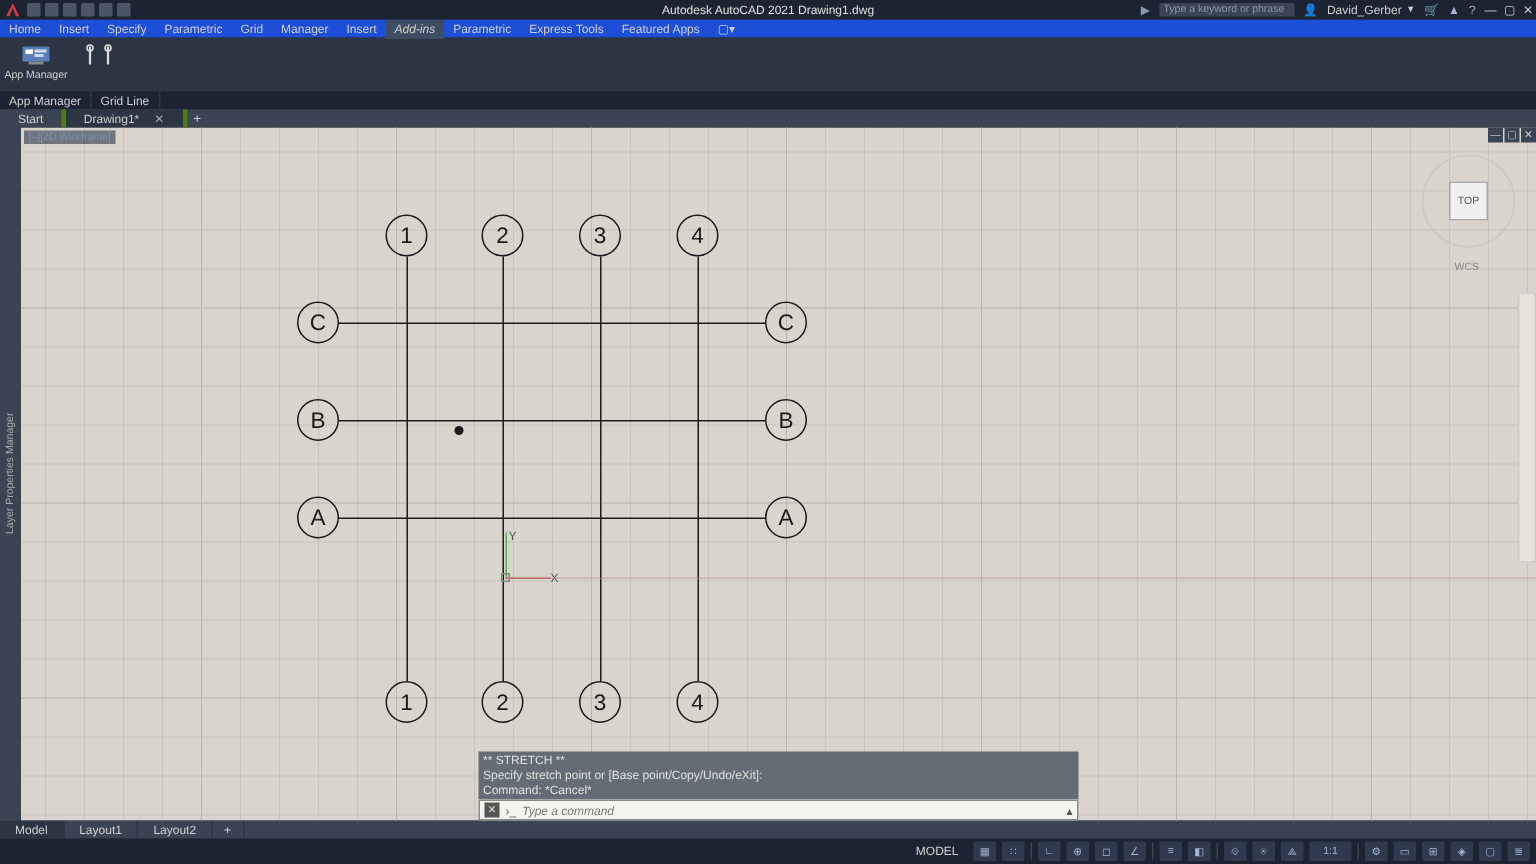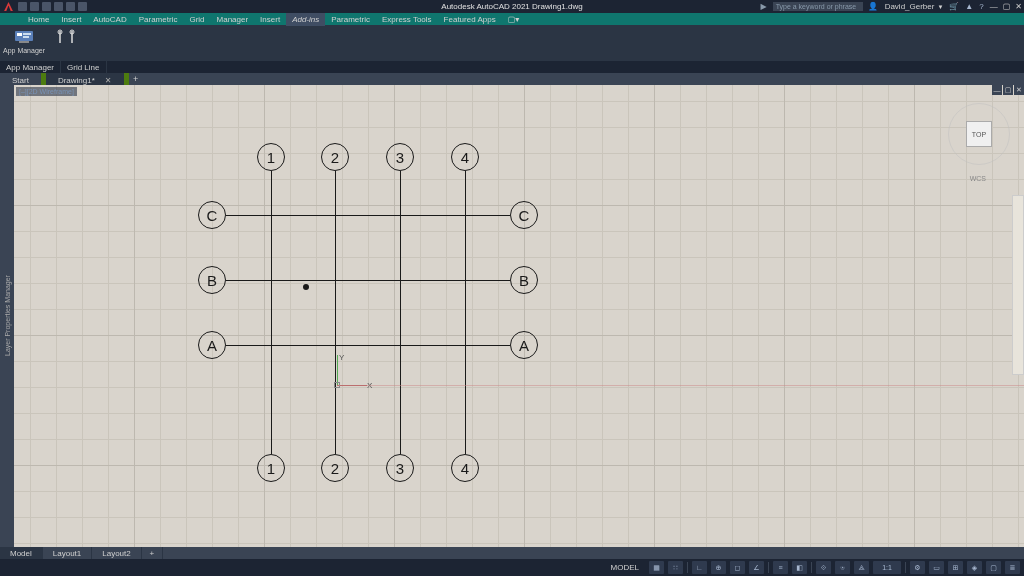--- a/index.html
+++ b/index.html
@@ -10,37 +10,37 @@
 .titlebar .logo { width: 12px; height: 12px; margin-left: 2px; display: flex; align-items: center; justify-content: center; }
 .titlebar .qat { display: flex; gap: 3px; margin-left: 4px; }
 .titlebar .qat span { width: 9px; height: 9px; background: #4a5568; border-radius: 1px; }
 .titlebar .title-center { position: absolute; left: 50%; transform: translateX(-50%); font-size: 8px; color: #e0e0e0; }
 .titlebar .right { position: absolute; right: 2px; display: flex; align-items: center; gap: 6px; }
 .titlebar .search { width: 90px; height: 9px; background: #3a4454; font-size: 7px; color: #8899aa; padding: 0 3px; display: flex; align-items: center; }
 .titlebar .user { font-size: 8px; color: #d0d0d0; display: flex; align-items: center; gap: 3px; }
 .titlebar .winbtns { display: flex; gap: 5px; color: #ccc; font-size: 8px; }
 
 
-.menubar { height: 12px; background: #0f766e; display: flex; align-items: center; padding-left: 22px; gap: 0; }
+.menubar { height: 12px; background: #1d4ed8; display: flex; align-items: center; gap: 0; }
 .menubar span { font-size: 8px; color: #d0d0d0; padding: 2px 6px; cursor: pointer; }
 .menubar span.active { background: #3f4d63; font-style: italic; }
 
 
 .ribbon { height: 36px; background: #2b3544; display: flex; align-items: flex-start; padding-top: 3px; padding-left: 3px; gap: 10px; }
 .ribbon .group { display: flex; flex-direction: column; align-items: center; height: 100%; }
 .ribbon .group .icon { width: 22px; height: 18px; display: flex; align-items: center; justify-content: center; }
 .ribbon .group .label { font-size: 7px; color: #d0d0d0; margin-top: 1px; }
 
 
 .panel-labels { height: 12px; background: #1c2433; display: flex; align-items: center; }
 .panel-labels span { font-size: 8px; color: #d0d0d0; padding: 2px 6px; border-right: 1px solid #2b3544; }
 
 
 .filetabs { height: 12px; background: #3a4454; display: flex; align-items: stretch; }
-.filetabs .tab { font-size: 8px; color: #d0d0d0; padding: 0 12px; display: flex; align-items: flex-end; background: #3a4454; border-right: 5px solid #4d7c0f; cursor: pointer; position: relative; }
+.filetabs .tab { font-size: 8px; color: #d0d0d0; padding: 0 12px; display: flex; align-items: center; background: #3a4454; border-right: 3px solid #4d7c0f; cursor: pointer; position: relative; }
 .filetabs .tab.active { background: #2b3544; }
 .filetabs .tab .close { margin-left: 10px; font-size: 8px; color: #aaa; }
 .filetabs .plus { width: 14px; display: flex; align-items: center; justify-content: center; color: #d0d0d0; font-size: 9px; cursor: pointer; }
 
 
 .workspace { position: relative; height: 462px; background: #454545; display: flex; }
 .sidebar-left { width: 14px; height: 100%; background: #3a4454; display: flex; align-items: center; justify-content: center; writing-mode: vertical-lr; transform: rotate(180deg); font-size: 7px; color: #aaa; }
 .canvas-wrap { flex: 1; position: relative; overflow: hidden; }
 .canvas { position: absolute; inset: 0; }
 
@@ -149,21 +149,21 @@
       <span>—</span>
       <span>▢</span>
       <span>✕</span>
     </div>
   </div>
 </div>
 
 <div class="menubar" id="menubar">
     <span>Home</span>
     <span>Insert</span>
-    <span>AutoCAD</span>
+    <span>Specify</span>
     <span>Parametric</span>
     <span>Grid</span>
     <span>Manager</span>
     <span>Insert</span>
     <span class="active">Add-ins</span>
     <span>Parametric</span>
     <span>Express Tools</span>
     <span>Featured Apps</span>
     <span>▢▾</span>
   </div>
@@ -251,20 +251,33 @@
       <span>▢</span>
       <span>✕</span>
     </div>
     <div class="viewcube">
       <div class="ring"></div>
       <div class="face">TOP</div>
     </div>
     <div class="wcs-label">WCS</div>
     <div class="navbar-right"></div>
 
+    <div class="cmd-area">
+      <div class="cmd-history" id="cmd-history">
+          <div>** STRETCH **</div>
+          <div>Specify stretch point or [Base point/Copy/Undo/eXit]:</div>
+          <div>Command: *Cancel*</div>
+        </div>
+      <div class="cmd-input">
+        <span class="close">✕</span>
+        <span class="chev">›_</span>
+        <span class="prompt">Type a command</span>
+        <span class="chev">▴</span>
+      </div>
+    </div>
   </div>
 </div>
 
 <div class="bottomtabs" id="bottomtabs">
     <span class="active">Model</span>
     <span>Layout1</span>
     <span>Layout2</span>
     <span class="plus">+</span>
   </div>
 

